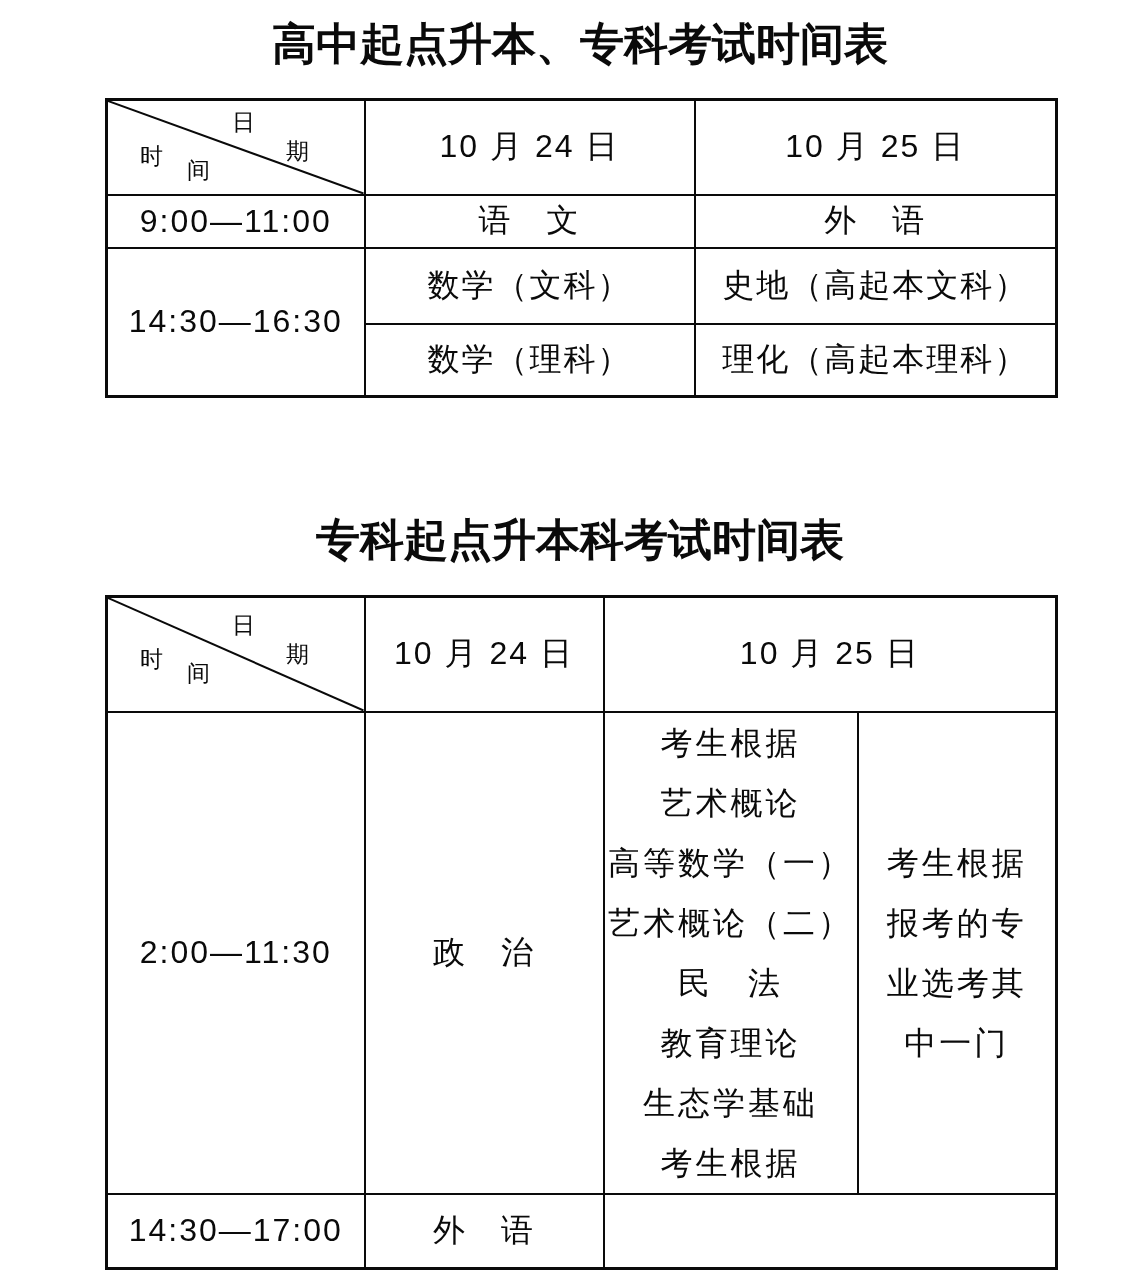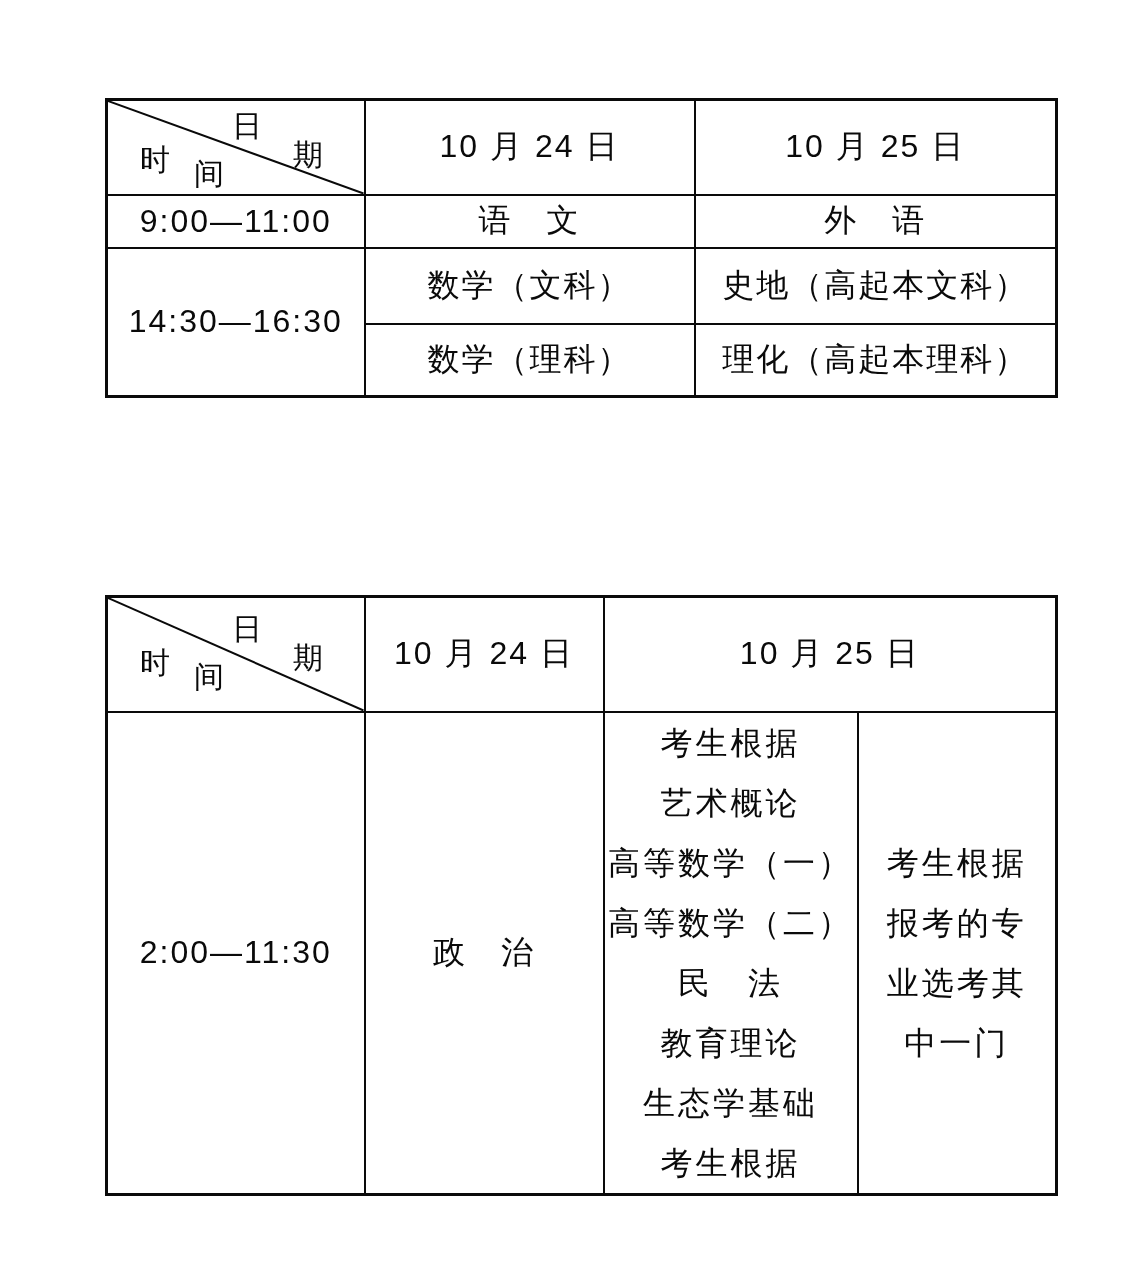--- a/index.html
+++ b/index.html
@@ -65,21 +65,21 @@
 
   
   td.diag { position: relative; }
   .diag-svg {
     position: absolute; left: 0; top: 0;
     width: 100%; height: 100%; display: block;
     pointer-events: none;
   }
   .diag-label {
     position: absolute;
-    font-size: 30px;
+    font-size: 23px;
     line-height: 1;
     letter-spacing: 0;
     white-space: nowrap;
   }
   .diag-date { left: 124px; top: 10px; }
   .diag-date .ch1 { display: inline-block; margin-left: 31px; transform: translateY(29px); }
   .diag-time { left: 32px; top: 44px; }
   .diag-time .ch1 { display: inline-block; margin-left: 24px; transform: translateY(14px); }
   .t2 .diag-date { top: 16px; }
   .t2 .diag-time { top: 50px; }
@@ -88,20 +88,21 @@
     line-height: 60px;
     letter-spacing: 3px;
     white-space: nowrap;
   }
 </style>
 </head>
 <body>
 
 <div class="page">
 
+  <div class="title title1">高中起点升本、专科考试时间表</div>
 
   <table class="t t1">
     <colgroup>
       <col style="width:258px">
         <col style="width:330px">
         <col style="width:362px">
     </colgroup>
     <tbody>
         <tr class="hr">
       <td class="diag">
@@ -124,20 +125,21 @@
       <td>数学（文科）</td>
       <td>史地（高起本文科）</td>
     </tr>
     <tr class="r3">
       <td>数学（理科）</td>
       <td>理化（高起本理科）</td>
     </tr>
   </tbody>
     </table>
 
+  <div class="title title2">专科起点升本科考试时间表</div>
 
   <table class="t t2">
     <colgroup>
       <col style="width:258px">
         <col style="width:239px">
         <col style="width:254px">
         <col style="width:199px">
     </colgroup>
     <tbody>
         <tr class="hr">
@@ -152,32 +154,37 @@
       <td class="datehead" colspan="2">10 月 25 日</td>
     </tr>
     <tr class="big">
       <td class="num">2:00—11:30</td>
       <td>政　治</td>
       <td>
         <div class="subjects">
           <div>考生根据</div>
           <div>艺术概论</div>
           <div>高等数学（一）</div>
-          <div>高等数学（二）</div>
+          <div>艺术概论（二）</div>
           <div>民　法</div>
           <div>教育理论</div>
           <div>生态学基础</div>
           <div>考生根据</div>
         </div>
       </td>
       <td>
         <div class="note">
           <div>考生根据</div>
           <div>报考的专</div>
           <div>业选考其</div>
           <div>中一门</div>
         </div>
       </td>
     </tr>
+    <tr class="r2">
+      <td class="num">14:30—17:00</td>
+      <td>外　语</td>
+      <td colspan="2"></td>
+    </tr>
   </tbody>
     </table>
 
 </div>
 
 </body></html>

